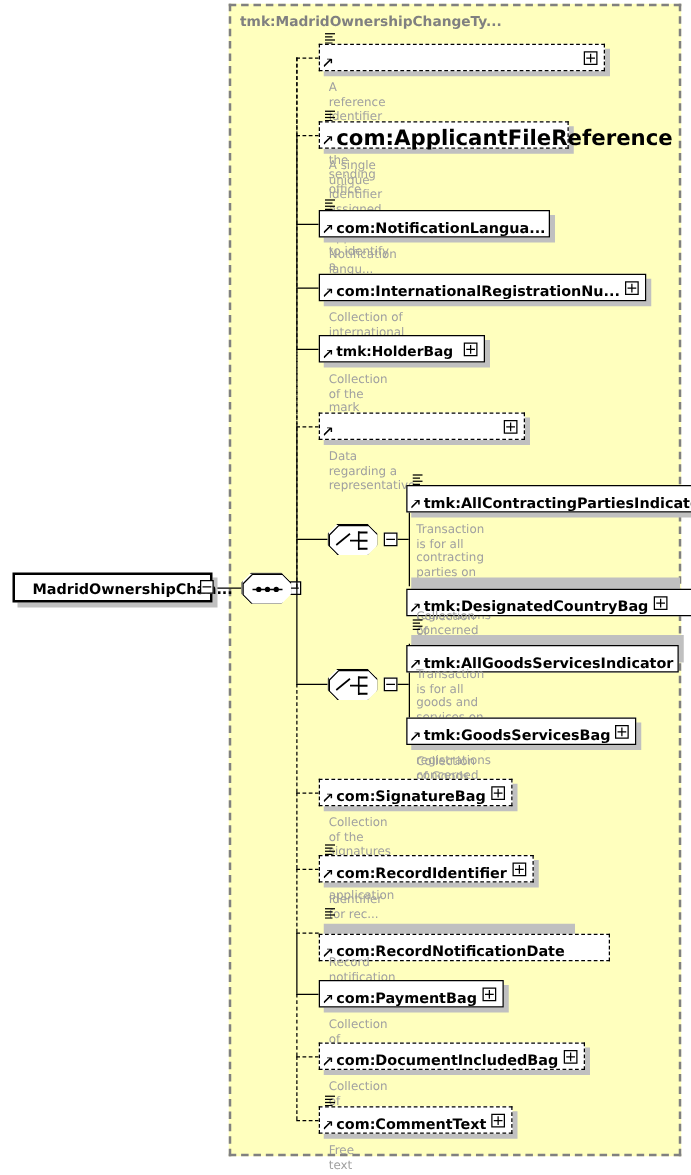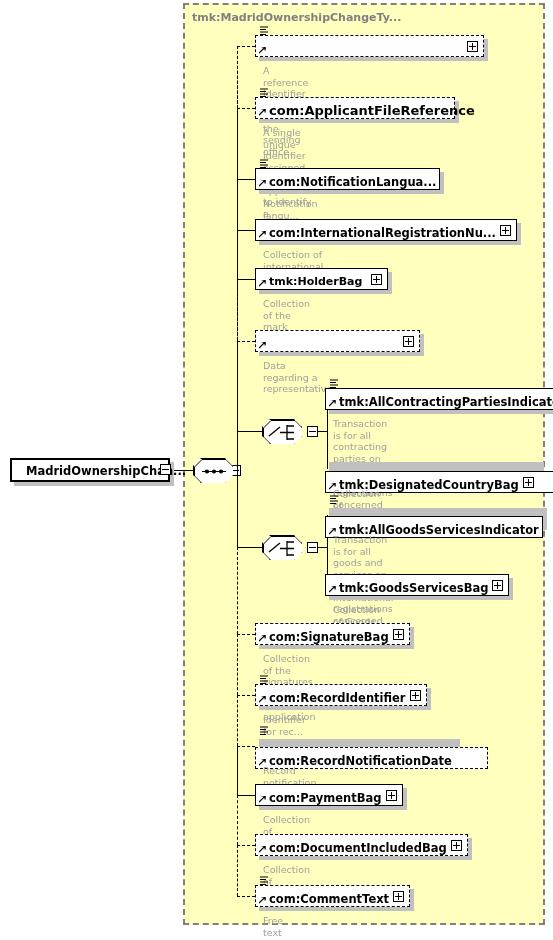--- a/index.html
+++ b/index.html
@@ -253,21 +253,21 @@
           <rect x="0" y="3" width="6" height="1" fill="#000"></rect>
           <rect x="0" y="5.5" width="8" height="1" fill="#000"></rect>
           <rect x="0" y="8" width="6" height="1" fill="#000"></rect>
         </svg>
         <div class="doc" style="position: absolute; left: 8px; top: 30px;">A reference identifier assigned by
 the sending office</div>
       </div>
       <div style="position: absolute; left: 255px; top: 97px;">
         <div style="position: absolute; left: 4px; top: 4px; width: 200px; height: 22px; background: rgb(192, 192, 192);"></div>
         <div class="elem dashed" style="position: absolute; left: 0px; top: 0px; width: 200px; height: 22px;">
-          <span style="position: absolute; left: 13px; top: 3px; font-size: 13px; font-weight: bold; color: rgb(0, 0, 0); white-space: nowrap;">com:ApplicantFileReference</span>
+          <span style="position: absolute; left: 13px; top: 3px; font-size: 17px; font-weight: bold; color: rgb(0, 0, 0); white-space: nowrap;">com:ApplicantFileReference</span>
           <svg width="8" height="8" viewBox="0 0 8 8" class="arrow-glyph">
             <path d="M0 7 L7 0 M7 0 L3 0 M7 0 L7 4" stroke="#000" stroke-width="1.4" fill="none"></path>
           </svg>
         </div>
         <svg width="9" height="9" class="attr-glyph" style="left: 5px; top: -9px;">
           <rect x="0" y="0.5" width="8" height="1" fill="#000"></rect>
           <rect x="0" y="3" width="6" height="1" fill="#000"></rect>
           <rect x="0" y="5.5" width="8" height="1" fill="#000"></rect>
           <rect x="0" y="8" width="6" height="1" fill="#000"></rect>
         </svg>

